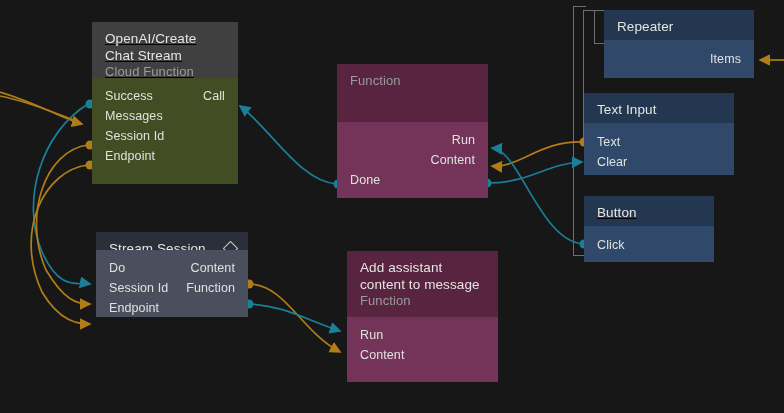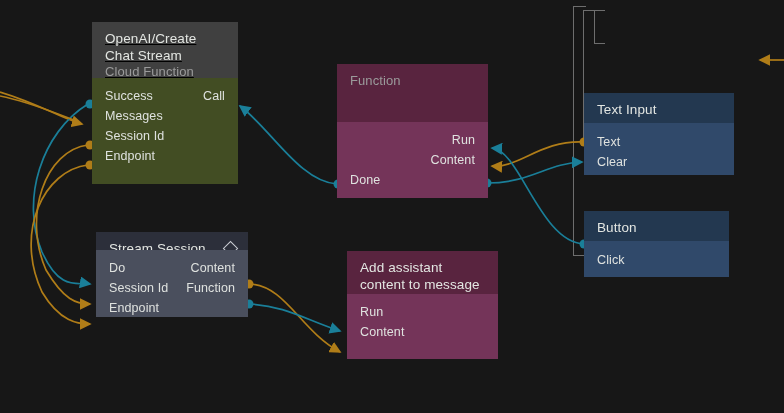--- a/index.html
+++ b/index.html
@@ -190,21 +190,21 @@
       <div class="port-row">
         <span class="port-label right">Content</span>
       </div>
       <div class="port-row">
         <span class="port-label left">Done</span>
       </div>
     </div>
   </div>
 
   <div class="node magenta" style="left:347px; top:251px; width:151px;">
-    <div class="node-header" style="height:43px;">
+    <div class="node-header" style="height:66px;">
       <div class="node-title">Add assistant content to message</div>
       <div class="node-subtitle">Function</div>
     </div>
     <div class="node-body" style="height:65px;">
       <div class="port-row">
         <span class="port-label left">Run</span>
       </div>
       <div class="port-row">
         <span class="port-label left">Content</span>
       </div>
@@ -224,36 +224,46 @@
       <div class="port-row">
         <span class="port-label left">Session Id</span>
         <span class="port-label right">Function</span>
       </div>
       <div class="port-row">
         <span class="port-label left">Endpoint</span>
       </div>
     </div>
   </div>
 
+  <div class="node blue" style="left:604px; top:10px; width:150px;">
+    <div class="node-header" style="height:30px;">
+      <div class="node-title">Repeater</div>
+    </div>
+    <div class="node-body" style="height:38px; padding-top:9px;">
+      <div class="port-row">
+        <span class="port-label right">Items</span>
+      </div>
+    </div>
+  </div>
 
   <div class="node blue" style="left:584px; top:93px; width:150px;">
     <div class="node-header" style="height:30px;">
       <div class="node-title">Text Input</div>
     </div>
     <div class="node-body" style="height:52px; padding-top:9px;">
       <div class="port-row">
         <span class="port-label left">Text</span>
       </div>
       <div class="port-row">
         <span class="port-label left">Clear</span>
       </div>
     </div>
   </div>
 
-  <div class="node blue" style="left:584px; top:211px; width:145px;">
+  <div class="node blue" style="left:584px; top:196px; width:130px;text-decoration:underline;">
     <div class="node-header" style="height:30px;">
       <div class="node-title">Button</div>
     </div>
     <div class="node-body" style="height:36px; padding-top:9px;">
       <div class="port-row">
         <span class="port-label left">Click</span>
       </div>
     </div>
   </div>
 

